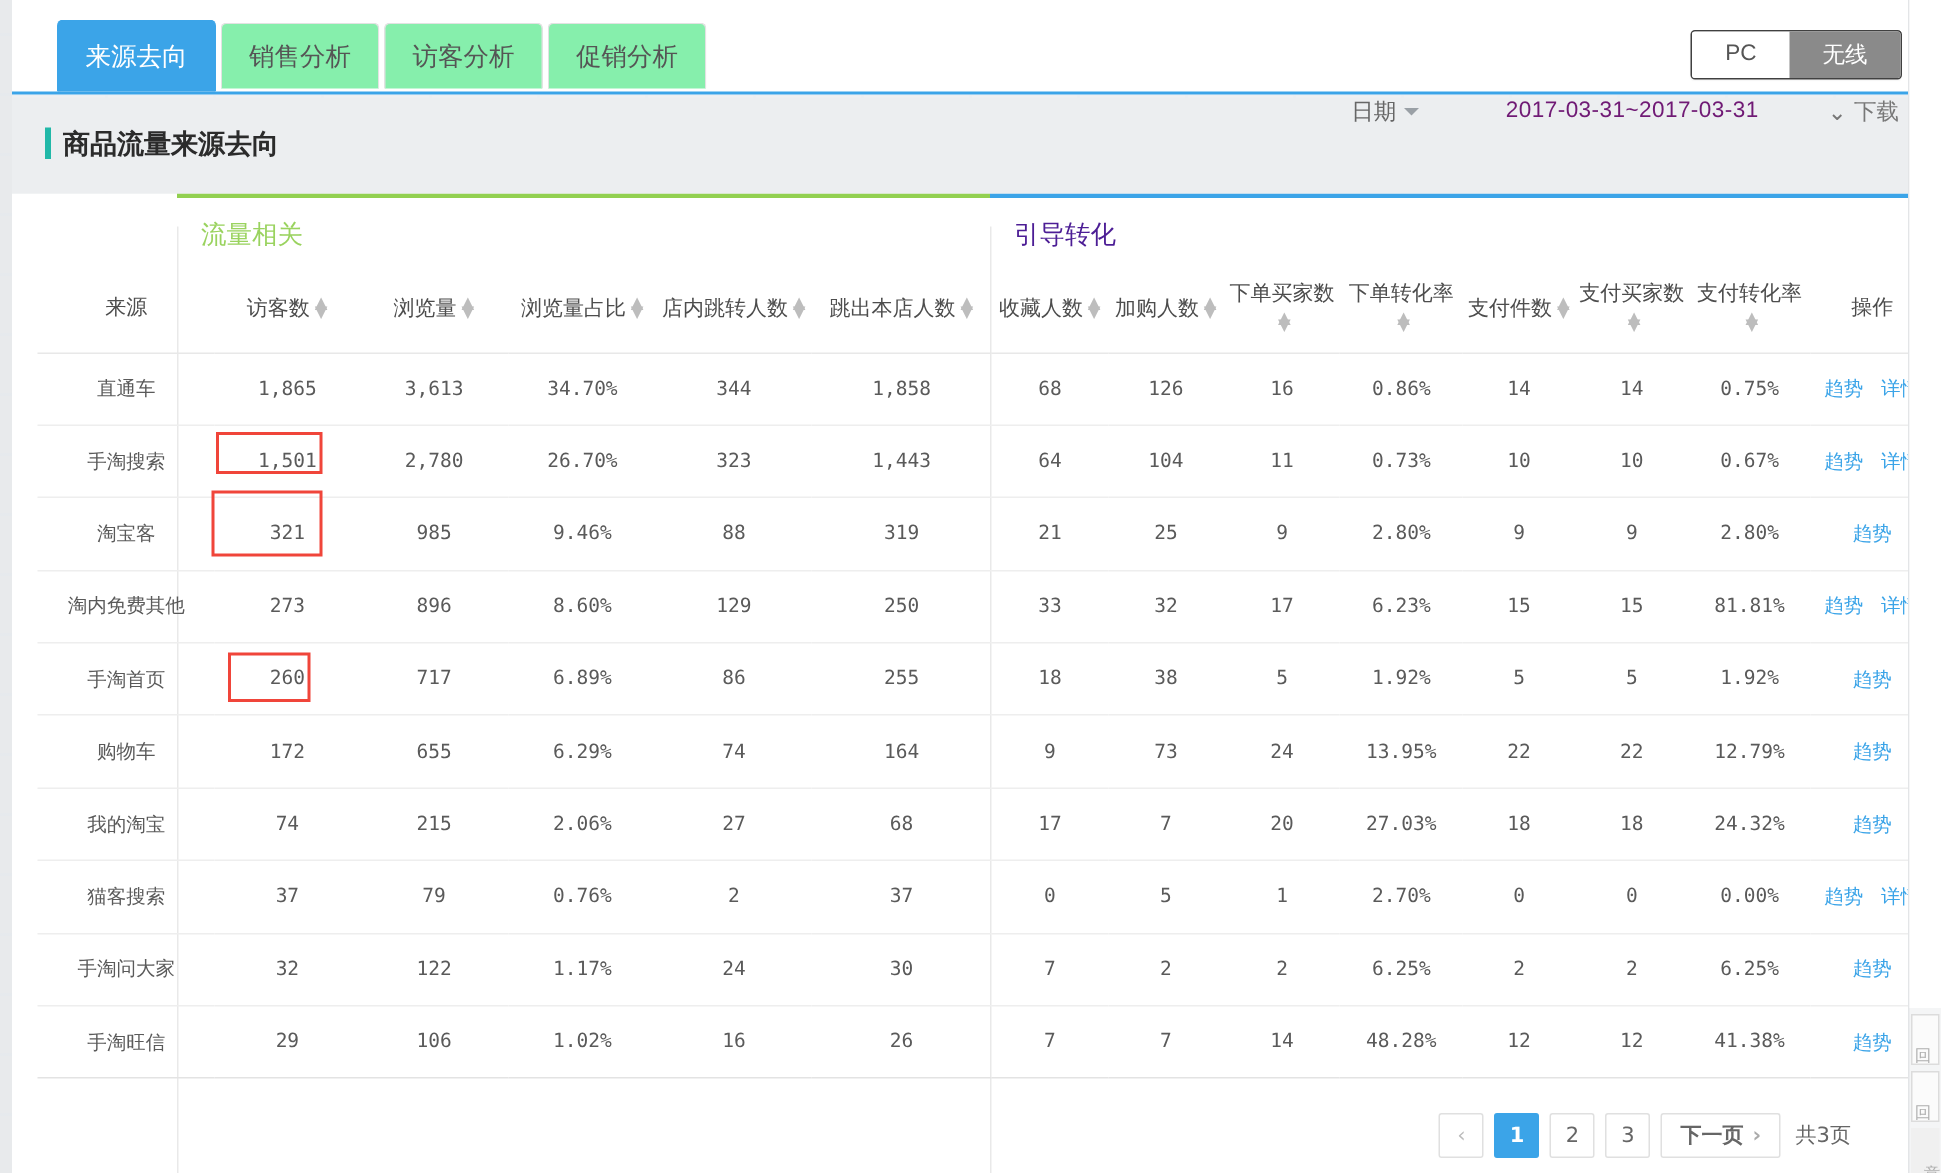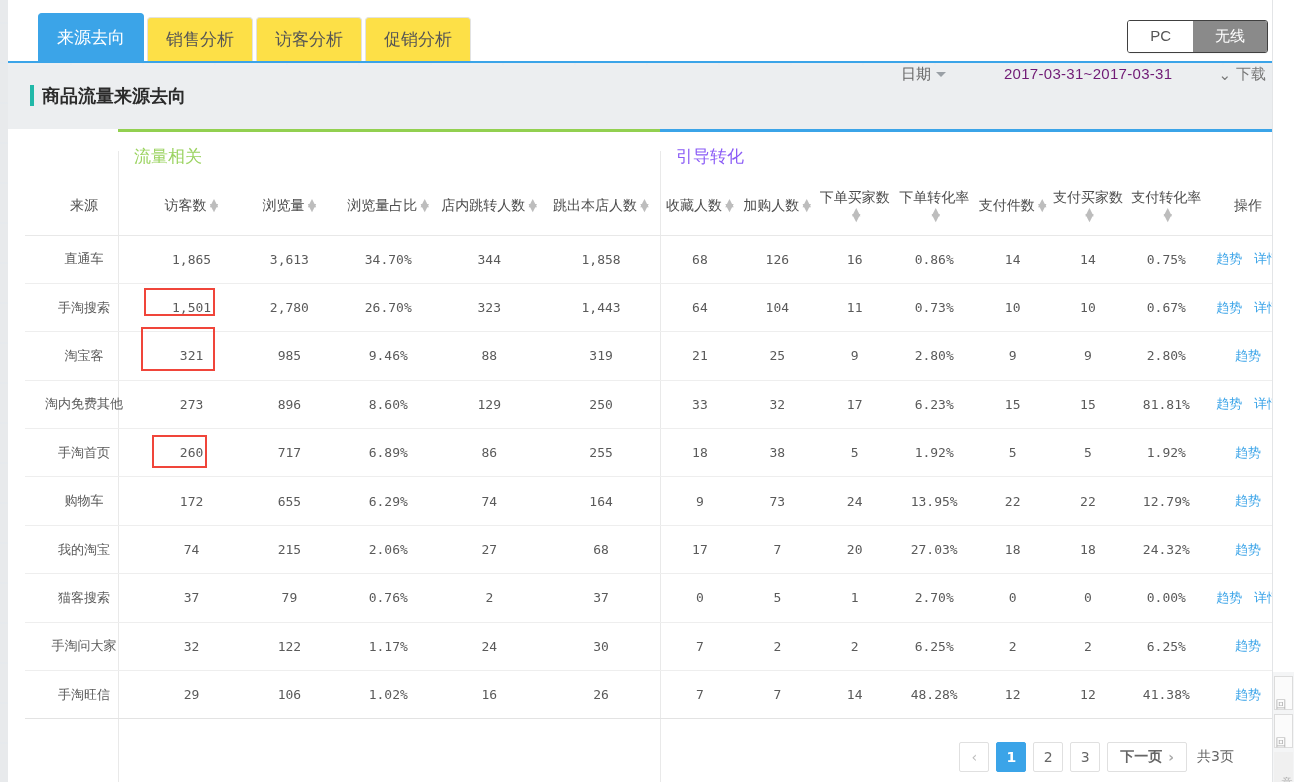--- a/index.html
+++ b/index.html
@@ -51,27 +51,27 @@
       repeating-linear-gradient(90deg, transparent 0 70px, rgba(225,232,240,.45) 70px 72px);
   }
 
   
   .tabbar {
     position: absolute; left: 8px; top: 0; right: 0; height: 63px;
     background: #ffffff;
     border-bottom: 2px solid #3ba4e8;
     z-index: 10;
   }
-  .tabs { position: absolute; left: 30px; bottom: 0; display: flex; align-items: flex-end; }
+  .tabs { position: absolute; left: 30px; bottom: 0; display: flex; align-items: center; }
   .tab {
     height: 44px; min-width: 100px;
     padding: 0 18px;
     display: flex; align-items: center; justify-content: center;
     font-size: 17px; color: #555;
-    background: #fde047;
+    background: #86efac;
     border: 1px solid #e2e2e2; border-bottom: none;
     border-radius: 4px 4px 0 0;
     margin-right: 3px;
     cursor: pointer;
     white-space: nowrap;
   }
   .tab.active {
     background: #3ba4e8;
     border-color: #3ba4e8;
     color: #ffffff;
@@ -137,21 +137,21 @@
   .grouphead { position: absolute; left: 0; top: 0; right: 0; height: 48px; }
   .grp {
     position: absolute; top: 0; height: 48px;
     border-top: 3px solid #92d050;
   }
   .grp .glabel {
     position: absolute; left: 16px; top: 13px;
     font-size: 17px; color: #9ad35f; white-space: nowrap;
   }
   .grp.conv { border-top-color: #3ba4e8; }
-  .grp.conv .glabel { color: #8b5cf6; font-family: Liberation Mono, monospace; }
+  .grp.conv .glabel { color: #4c1d95; font-family: Liberation Mono, monospace; }
 
   
   table.grid {
     position: absolute; left: 0; top: 22px; width: 100%;
     border-collapse: collapse;
     table-layout: fixed;
     margin-left: 17px;
   }
   table.grid th, table.grid td {
     font-weight: normal;

